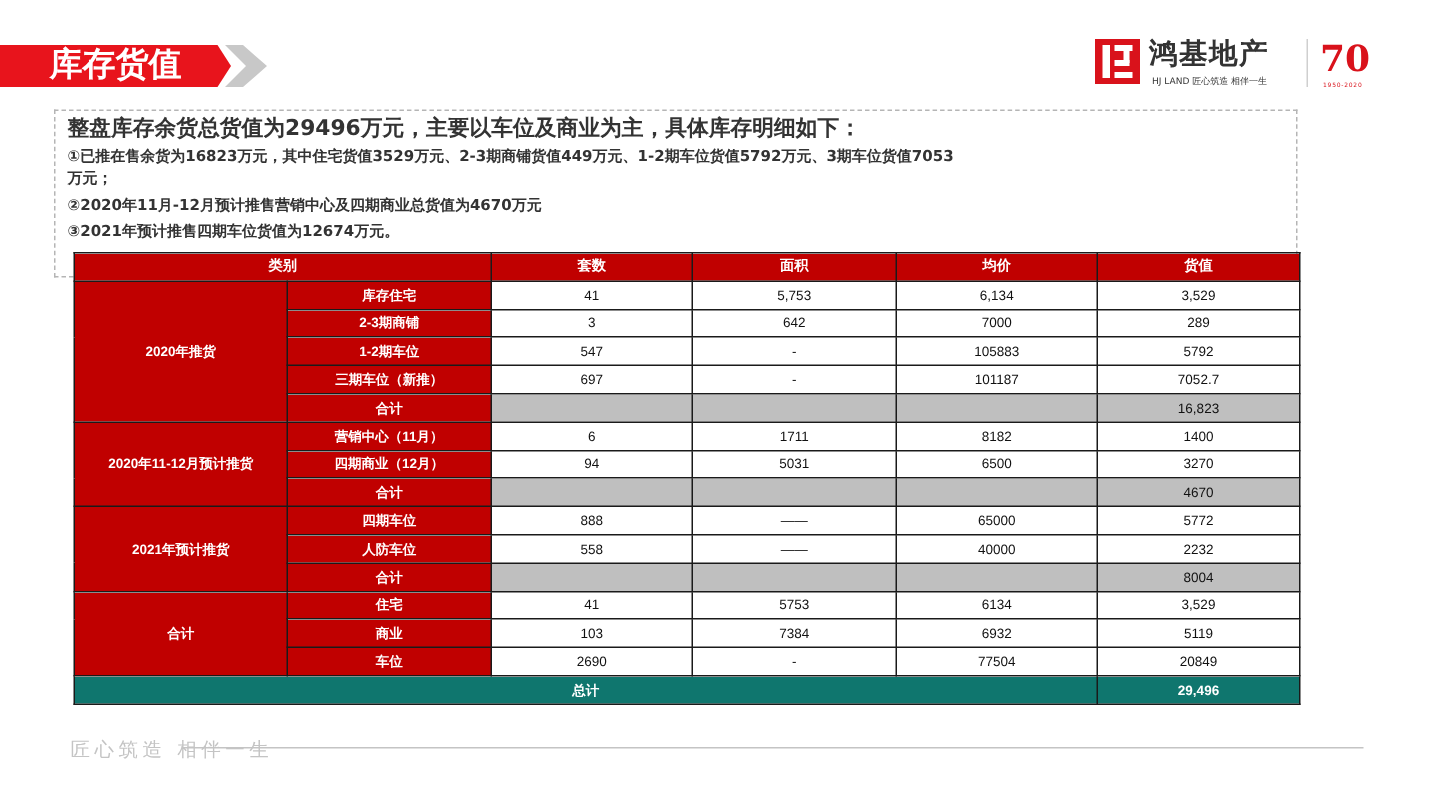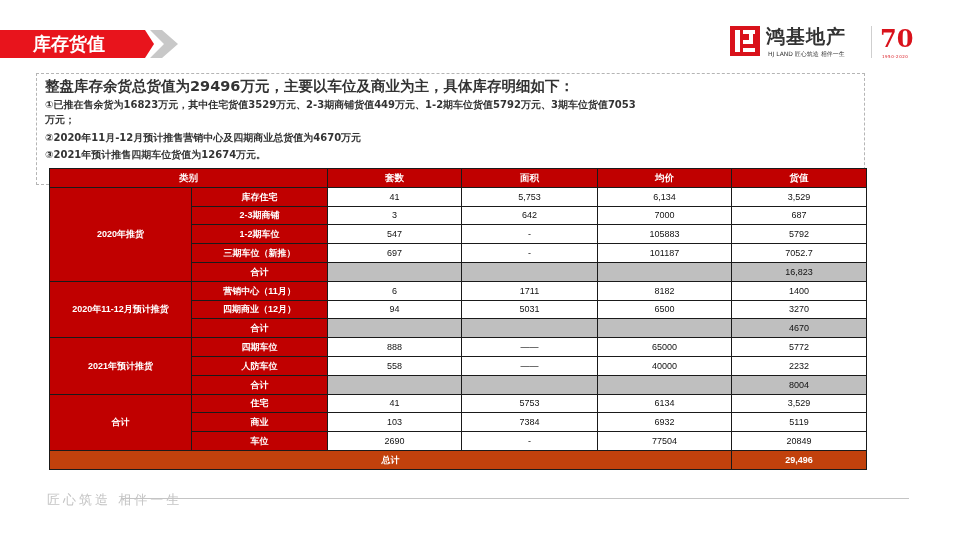--- a/index.html
+++ b/index.html
@@ -6,21 +6,21 @@
   html, body { width: 960px; height: 540px; background: #ffffff; overflow: hidden; }
   body { position: relative; font-family: "DejaVu Sans", "Liberation Sans", sans-serif; color: #222; }
 
   .title-banner { position: absolute; left: 0; top: 30px; height: 28px; width: 160px; }
   .title-bar {
     position: absolute; left: 0; top: 0; height: 28px; width: 154px;
     background: #e8141c;
     clip-path: polygon(0 0, 145px 0, 154px 14px, 145px 28px, 0 28px);
   }
   .title-text {
-    position: absolute; left: 33px; top: 3px; font-size: 18px; font-weight: bold; color: #fff;
+    position: absolute; left: 33px; top: 3px; font-size: 22px; font-weight: bold; color: #fff;
     letter-spacing: 0px; line-height: 22px;
   }
   .title-chevron {
     position: absolute; left: 150px; top: 0; width: 30px; height: 28px; background: #c8c8c8;
     clip-path: polygon(0 0, 12px 0, 28px 14px, 12px 28px, 0 28px, 14px 14px);
   }
 
   .logo { position: absolute; left: 728px; top: 20px; width: 232px; height: 44px; }
   .logo-mark {
     position: absolute; left: 2px; top: 6px; width: 30px; height: 30px; background: #d9121b;
@@ -61,21 +61,21 @@
     font-family: "Liberation Sans", sans-serif; font-size: 9px;
   }
   table.inv td, table.inv th {
     border: 1px solid #1a1a1a; height: 18.8px; text-align: center; vertical-align: middle;
     padding: 0; line-height: 12px; overflow: hidden; white-space: nowrap;
   }
   table.inv th { background: #c00000; color: #fff; font-weight: bold; font-size: 9.5px; }
   .cell-red { background: #c00000; color: #fff; font-weight: bold; }
   .cell-white { background: #fff; color: #111; }
   .cell-grey { background: #bfbfbf; color: #111; }
-  .cell-total { background: #c2410c; color: #fff; font-weight: bold; }
+  .cell-total { background: #0f766e; color: #fff; font-weight: bold; }
 
   .footer-text {
     position: absolute; left: 47px; top: 491px; font-size: 13px; color: #c4c4c4; letter-spacing: 3px; white-space: nowrap; text-align: center;
   }
   .footer-line { position: absolute; left: 122px; top: 498px; width: 787px; height: 1px; background: #c4c4c4; }
 </style>
 </head>
 <body>
 
 <div class="title-banner">
@@ -131,21 +131,21 @@
     <td class="cell-white">41</td>
     <td class="cell-white">5,753</td>
     <td class="cell-white">6,134</td>
     <td class="cell-white">3,529</td>
   </tr>
   <tr>
     <td class="cell-red">2-3期商铺</td>
     <td class="cell-white">3</td>
     <td class="cell-white">642</td>
     <td class="cell-white">7000</td>
-    <td class="cell-white">687</td>
+    <td class="cell-white">289</td>
   </tr>
   <tr>
     <td class="cell-red">1-2期车位</td>
     <td class="cell-white">547</td>
     <td class="cell-white">-</td>
     <td class="cell-white">105883</td>
     <td class="cell-white">5792</td>
   </tr>
   <tr>
     <td class="cell-red">三期车位（新推）</td>

